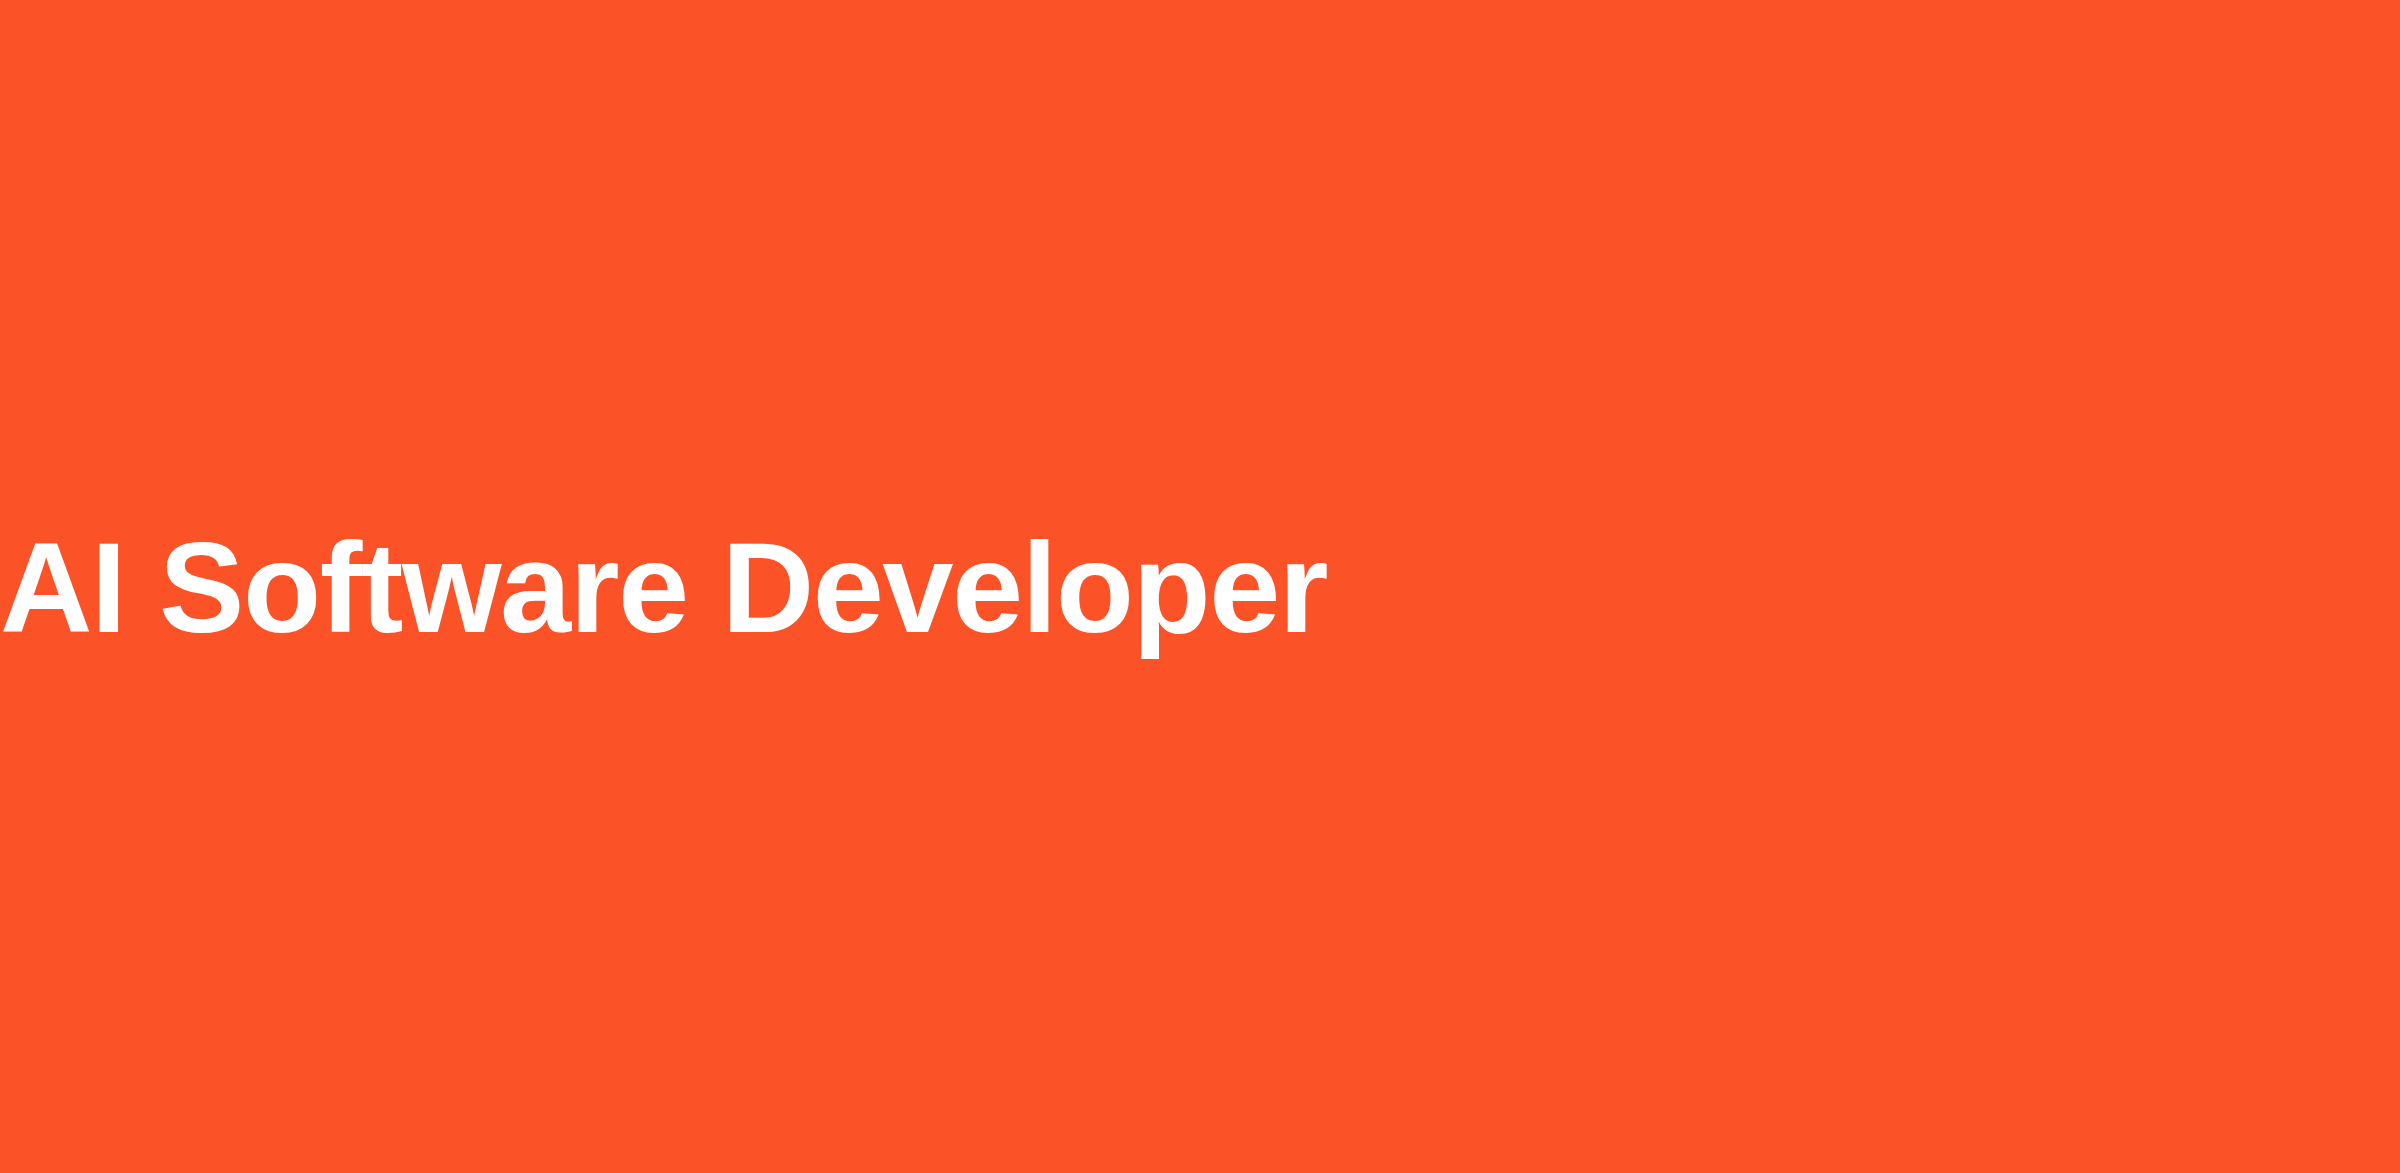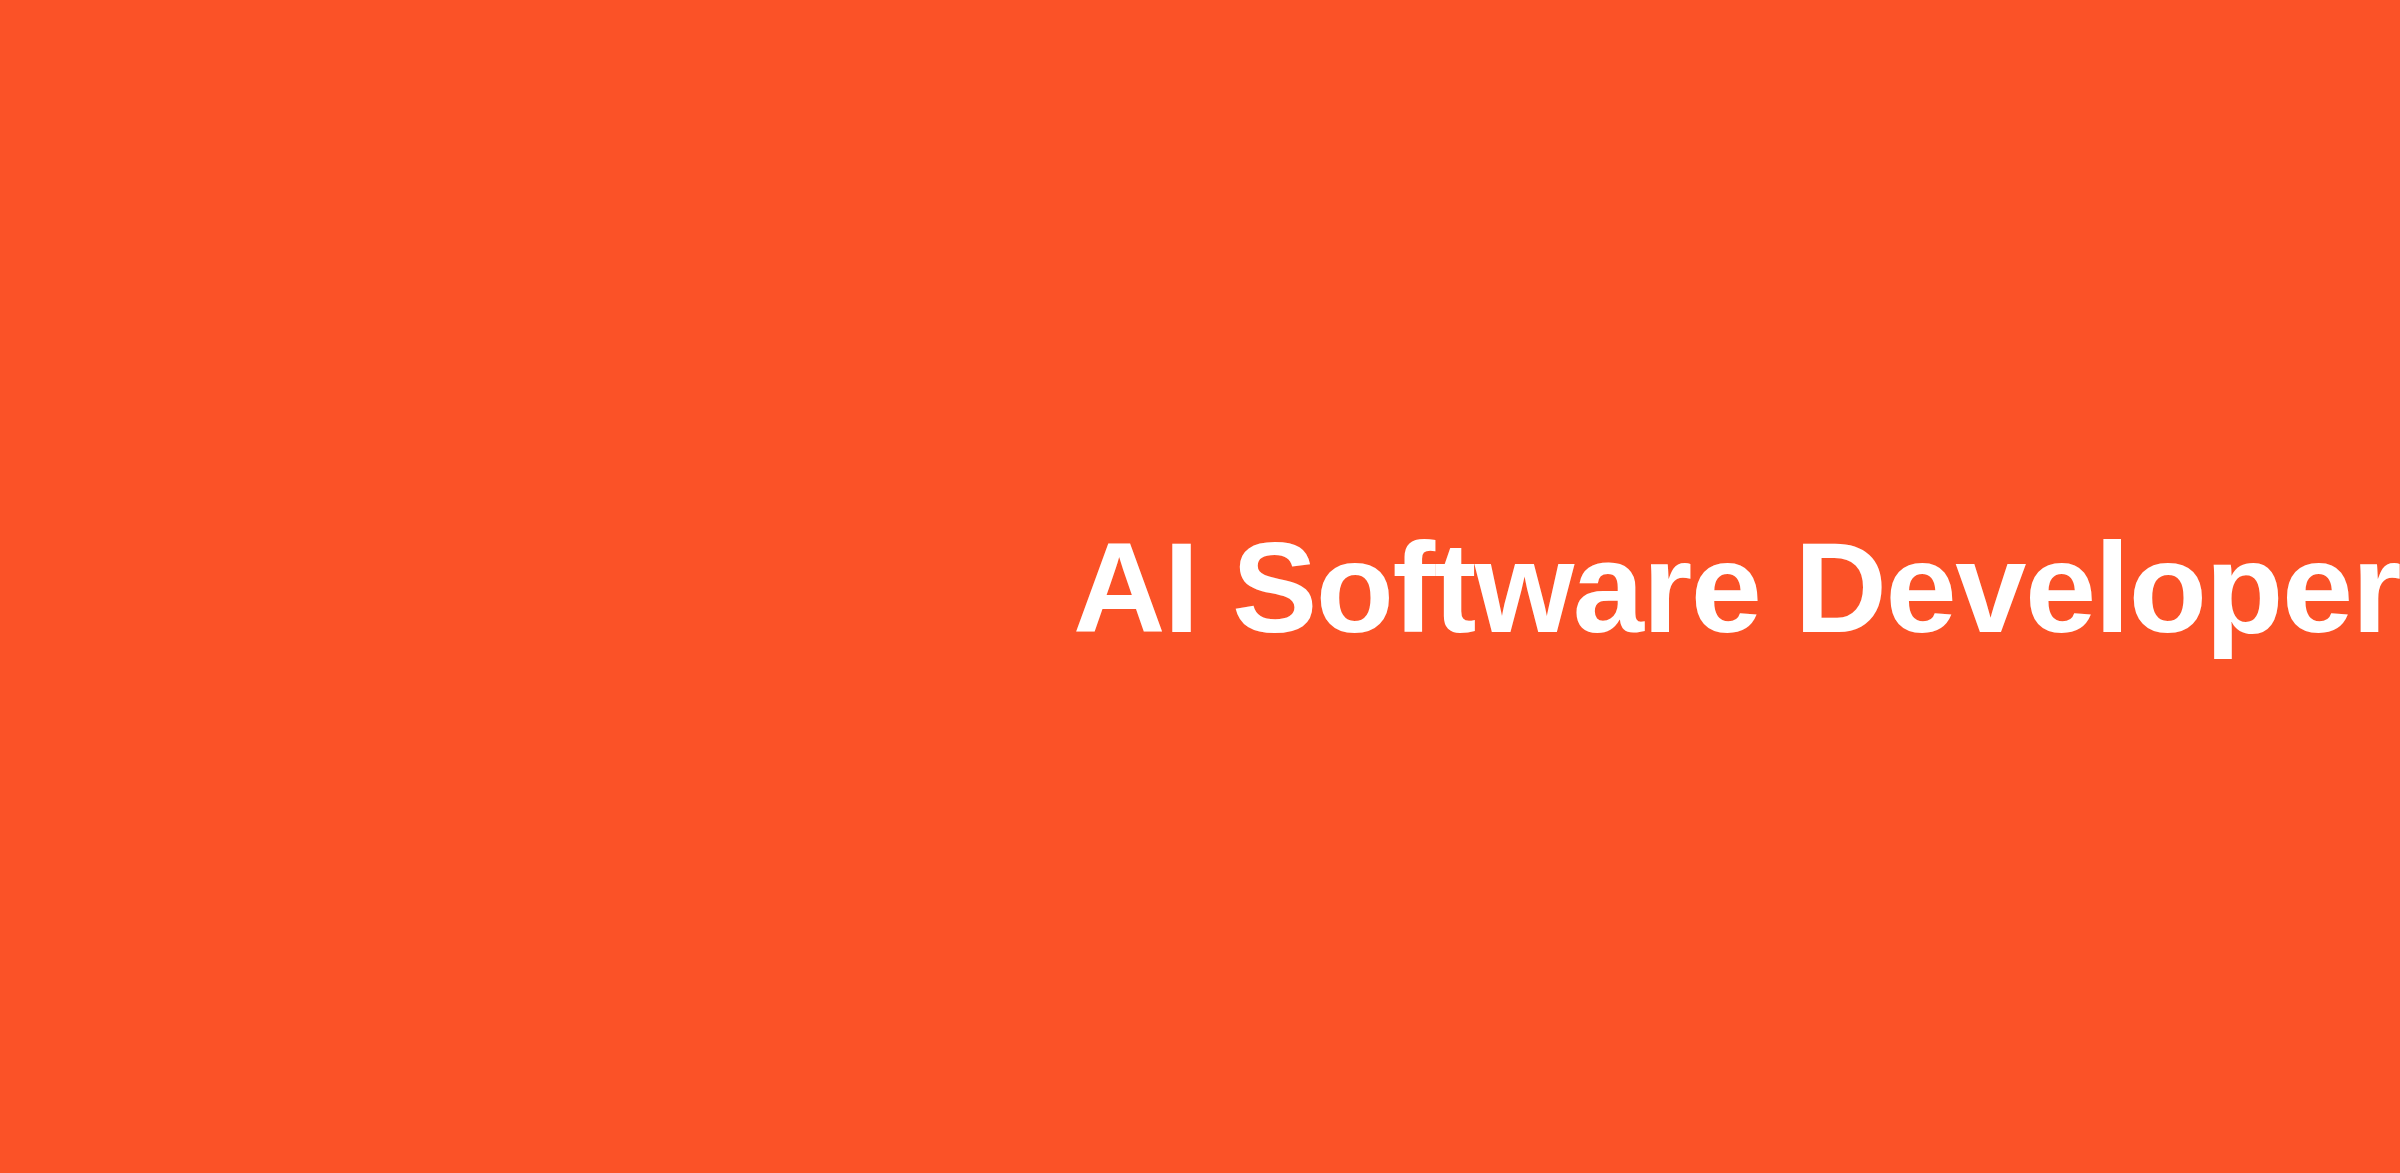--- a/index.html
+++ b/index.html
@@ -17,21 +17,21 @@
 
   
   .slide {
     position: relative;
     box-sizing: border-box;
     width: 2400px;
     height: 1173px;
     background-color: #fb5227;
     display: flex;
     flex-direction: column;
-    align-items: flex-end;
+    align-items: flex-start;
     justify-content: center;
     overflow: hidden;
   }
 
   
   .title-block {
     display: flex;
     flex-direction: column;
     align-items: center;
     justify-content: center;

